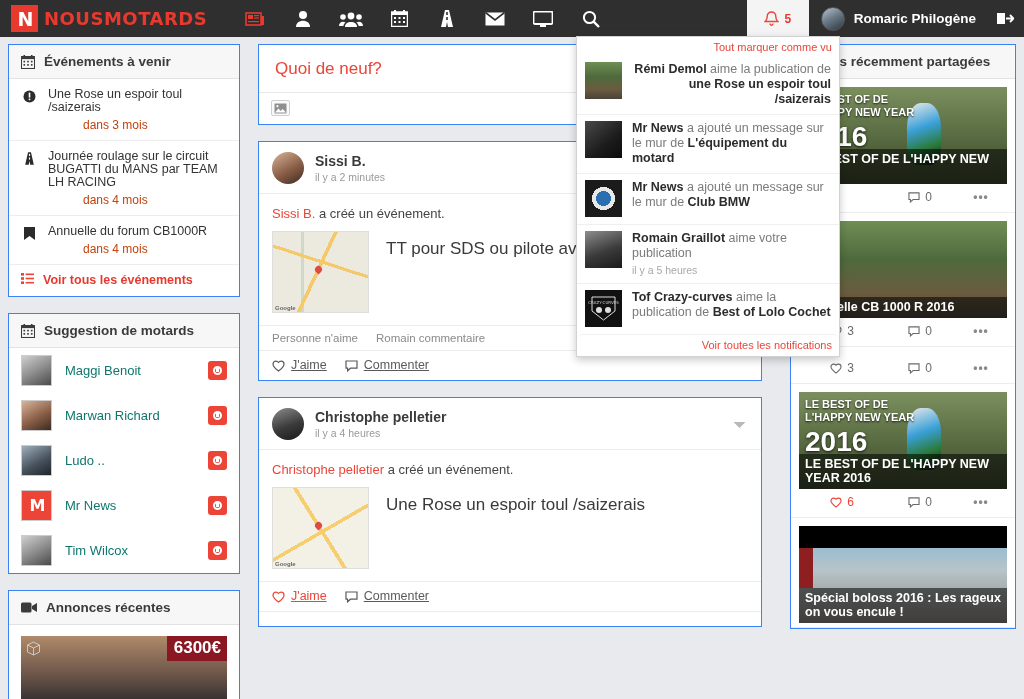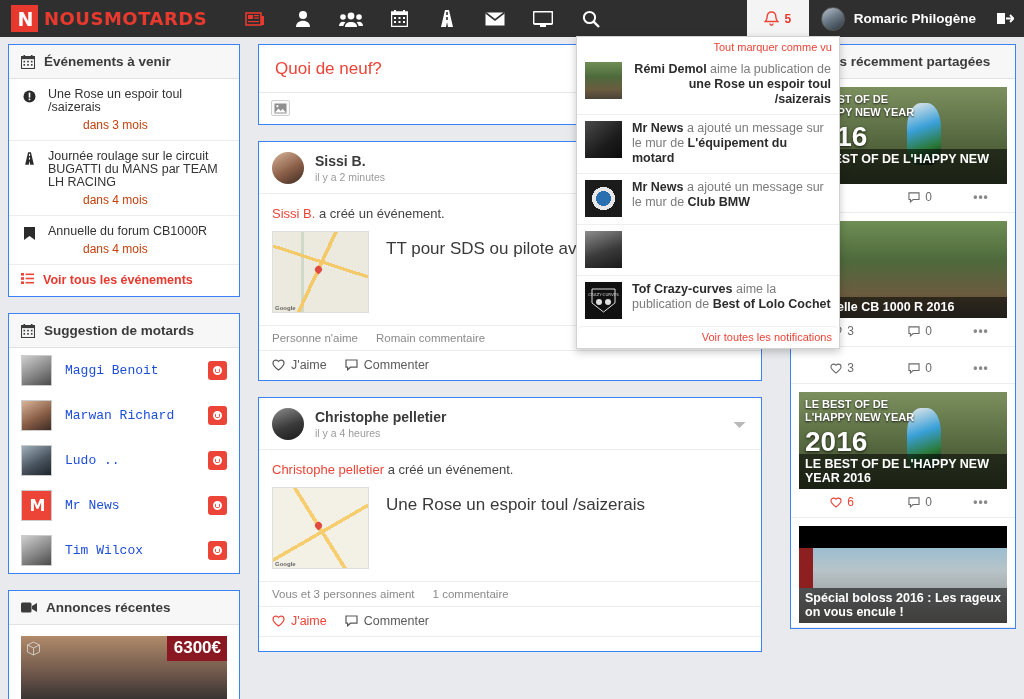--- a/index.html
+++ b/index.html
@@ -72,21 +72,21 @@
   .ev-title { font-size: 12.5px; color: #333; line-height: 13px; }
   .ev-when { color: #c2410c; font-size: 12px; margin-top: 4px; margin-left: 35px; }
   .card-foot {
     display: flex; align-items: center; gap: 9px; padding: 8px 12px 9px 12px;
     color: #e8392e; font-size: 12.5px; font-weight: bold; cursor: pointer;
   }
 
   
   .sg-row { display: flex; align-items: center; padding: 7px 12px; gap: 13px; }
   .sg-ava { width: 31px; height: 31px; flex: 0 0 31px; border: 1px solid #ccc; background-size: cover; }
-  .sg-name { flex: 1; font-size: 13px; color: #1d4ed8; font-family: Liberation Mono, monospace; }
+  .sg-name { flex: 1; font-size: 13px; color: #0f766e; }
   .sg-add {
     width: 19px; height: 19px; background: #ec4437; border-radius: 3px;
     display: flex; align-items: center; justify-content: center; cursor: pointer;
   }
   .sg-add .dot { width: 9px; height: 9px; border: 2px solid #fff; border-radius: 50%; position: relative;}
   .sg-add .dot:after{content:"";position:absolute;left:1px;top:-1px;width:3px;height:5px;background:#fff;}
 
   
   .ad-wrap { padding: 11px 12px 12px 12px; }
   .ad-img { position: relative; width: 206px; height: 100px; overflow: hidden; }
@@ -122,21 +122,21 @@
   .post-map { width: 97px; height: 82px; flex: 0 0 97px; border: 1px solid #dedede; position: relative; overflow: hidden; }
   .post-evtitle { font-size: 17px; color: #3a3a3a; padding-top: 7px; line-height: 21px; }
   .post-stats {
     border-top: 1px solid #ededed; padding: 6px 13px 6px 13px;
     font-size: 11.5px; color: #8a8a8a; display: flex; gap: 18px;
   }
   .post-actions {
     border-top: 1px solid #ededed; padding: 7px 13px 8px 13px;
     display: flex; gap: 18px; font-size: 12.5px; color: #5a5a5a;
   }
-  .act { display: flex; align-items: center; gap: 6px; cursor: pointer; }
+  .act { display: flex; align-items: flex-end; gap: 6px; cursor: pointer; text-decoration: underline; }
   .act.liked { color: #ec4437; }
   .comment-row { display: flex; gap: 9px; padding: 8px 13px 6px 13px; border-top: 1px solid #ededed; }
 
   
   .vid-item { padding: 8px 8px 4px 8px; border-bottom: 1px solid #ededed; }
   .vid-thumb { position: relative; width: 208px; height: 97px; overflow: hidden; background: #222; }
   .vid-cap {
     position: absolute; left: 0; bottom: 0; width: 100%;
     background: rgba(0,0,0,.55); color: #fff; font-weight: bold;
     font-size: 12.5px; line-height: 14px; padding: 3px 5px 4px 6px;
@@ -520,24 +520,20 @@
       <div class="post-line">
         <span class="hl">Christophe pelletier</span><span> a créé un événement.</span>
       </div>
       <div class="post-event">
         <div class="post-map th-map2">
           <div class="map-pin"></div>
           <div class="gm-logo">Google</div>
         </div>
         <div class="post-evtitle">Une Rose un espoir toul /saizerais</div>
       </div>
-      <div class="post-stats">
-        <span>Vous et 3 personnes aiment</span>
-        <span>1 commentaire</span>
-      </div>
       <div class="post-actions">
         <span class="act liked">
           <svg width="13" height="12" viewBox="0 0 13 12">
               <path d="M6.5 11C3 8.4 1 6.6 1 4.2 1 2.4 2.3 1.2 3.9 1.2c1 0 2 .5 2.6 1.3.6-.8 1.6-1.3 2.6-1.3C10.7 1.2 12 2.4 12 4.2c0 2.4-2 4.2-5.5 6.8z" fill="none" stroke="currentColor" stroke-width="1.2"></path>
             </svg>
           <span>J'aime</span>
         </span>
         <span class="act">
           <svg width="13" height="12" viewBox="0 0 13 12">
               <path d="M1 1h11v7.2H5.5L2.6 10.8V8.2H1z" fill="none" stroke="currentColor" stroke-width="1.2"></path>
@@ -674,20 +670,26 @@
 
   <div class="notif-row">
     <div class="notif-ava th-bmw"></div>
     <div class="notif-txt">
       <b>Mr News</b><span> a ajouté un message sur le mur de </span><b>Club BMW</b>
     </div>
   </div>
 
   <div class="notif-row">
     <div class="notif-ava th-bike"></div>
+    <div>
+      <div class="notif-txt">
+        <b>Romain Graillot</b><span> aime votre publication</span>
+      </div>
+      <div class="notif-time">il y a 5 heures</div>
+    </div>
   </div>
 
   <div class="notif-row">
     <div class="notif-ava th-crazy">
       <svg width="37" height="37" viewBox="0 0 37 37">
           <rect width="37" height="37" fill="#111"></rect>
           <path d="M7 7h23v14l-11.5 9L7 21z" fill="none" stroke="#ddd" stroke-width="1"></path>
           <text x="18.5" y="14" font-size="4" fill="#ccc" text-anchor="middle" font-family="DejaVu Sans">CRAZY-CURVES</text>
           <circle cx="14" cy="20" r="3" fill="#e0e0e0"></circle>
           <circle cx="23" cy="20" r="3" fill="#e0e0e0"></circle>

